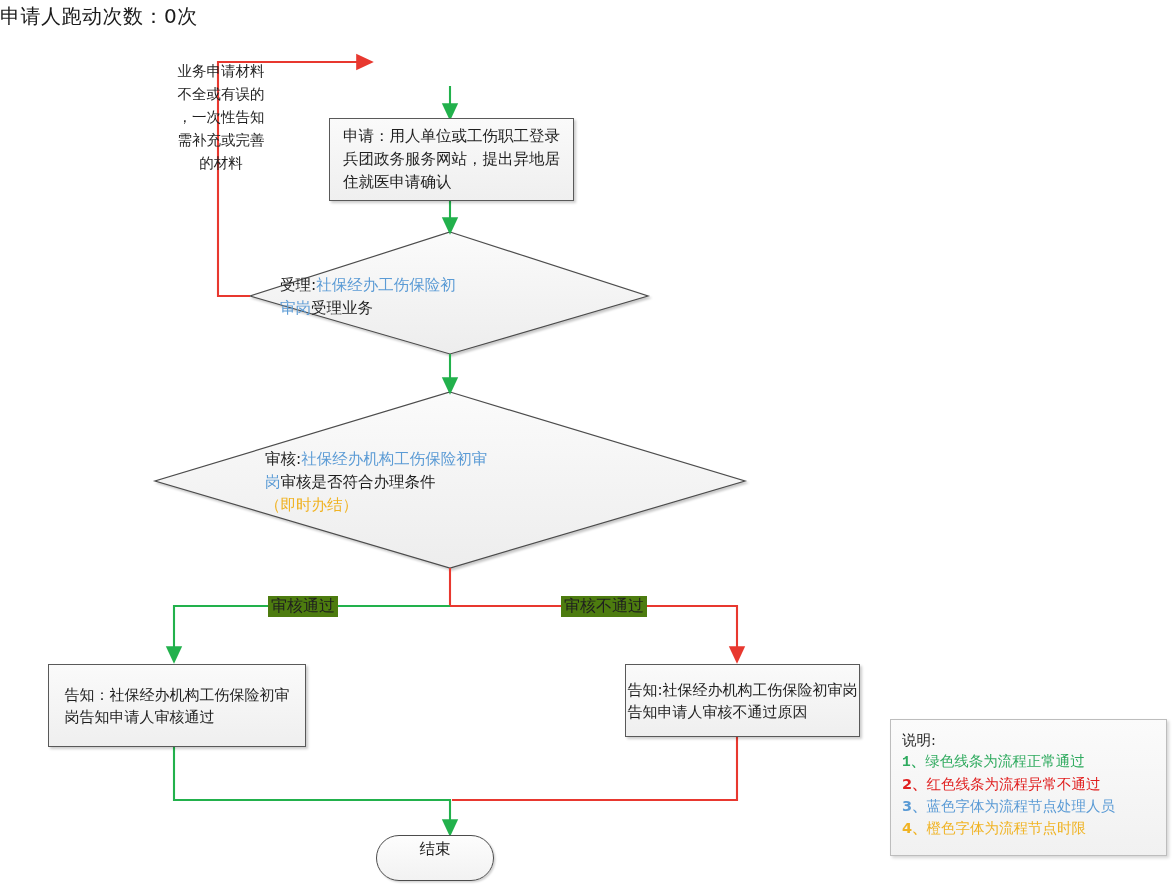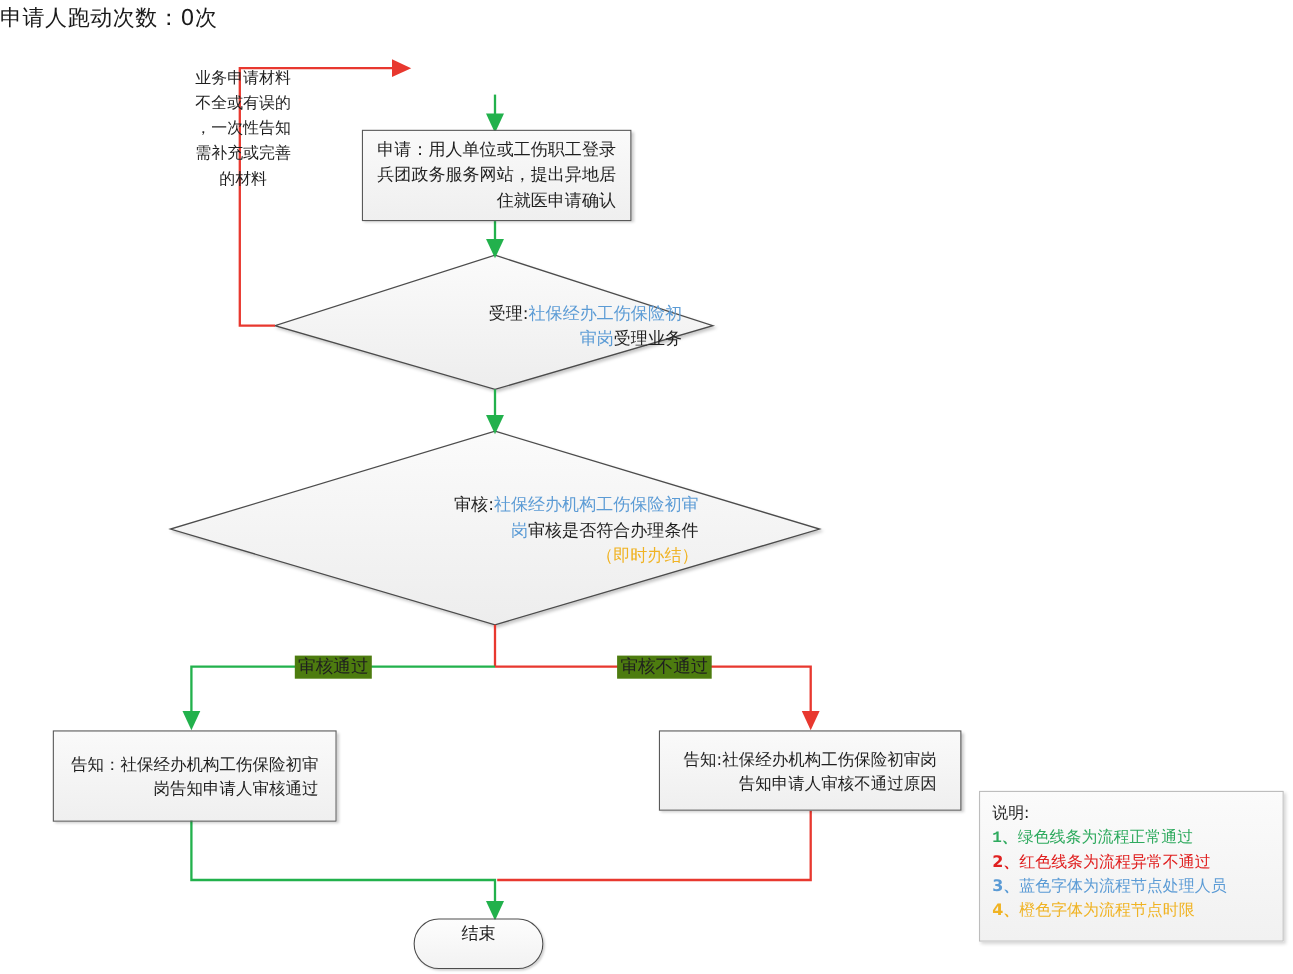--- a/index.html
+++ b/index.html
@@ -34,21 +34,21 @@
     width: 520px;
     font-size: 20px;
     line-height: 28px;
     letter-spacing: 0.5px;
     color: #1a1a1a;
     white-space: nowrap;
   }
 
   
   .node-text {
-    text-align: right;
+    text-align: left;
     color: #1f1f1f;
     line-height: 23px;
     font-size: 15.5px;
     pointer-events: none;
   }
   .node-text.small { font-size: 15px; line-height: 22px; }
   .blue   { color: #5b9bd5; }
   .orange { color: #f0b323; }
 
   
@@ -80,21 +80,21 @@
     border: 1.2px solid #595959;
     background: linear-gradient(180deg,#fafafa 0%,#efefef 100%);
     box-shadow: 2px 2px 2.5px rgba(0,0,0,0.20);
     box-sizing: border-box;
     display: flex;
     align-items: center;
     justify-content: center;
   }
   #apply-box   { left: 329px; top: 118px; width: 245px; height: 83px; }
   #inform-pass-box { left: 48px;  top: 664px; width: 258px; height: 83px; }
-  #inform-fail-box { left: 599px; top: 664px; width: 275px; height: 73px; }
+  #inform-fail-box { left: 625px; top: 664px; width: 235px; height: 73px; }
 
   
   #accept-text { left: 280px; top: 274px; width: 340px; }
   #review-text { left: 265px; top: 448px; width: 370px; }
 
   
   .edge-label {
     font-size: 16px;
     color: #1f1f1f;
     background: #4d7c0f;

